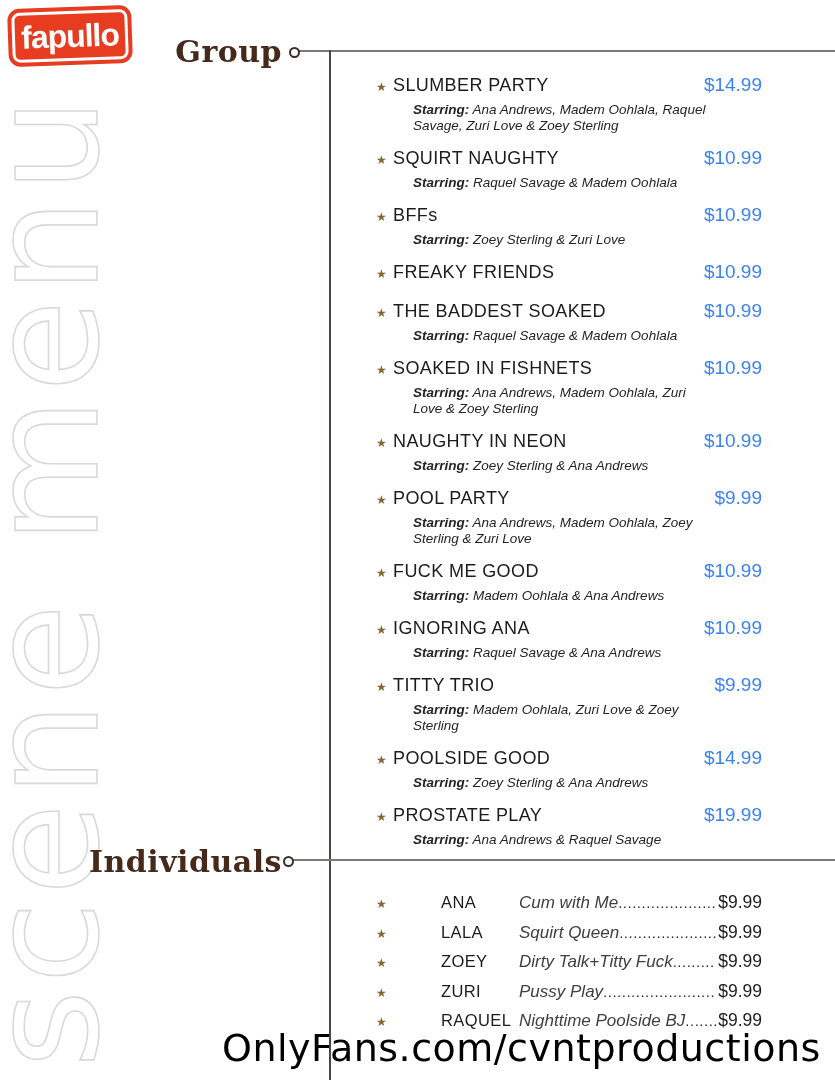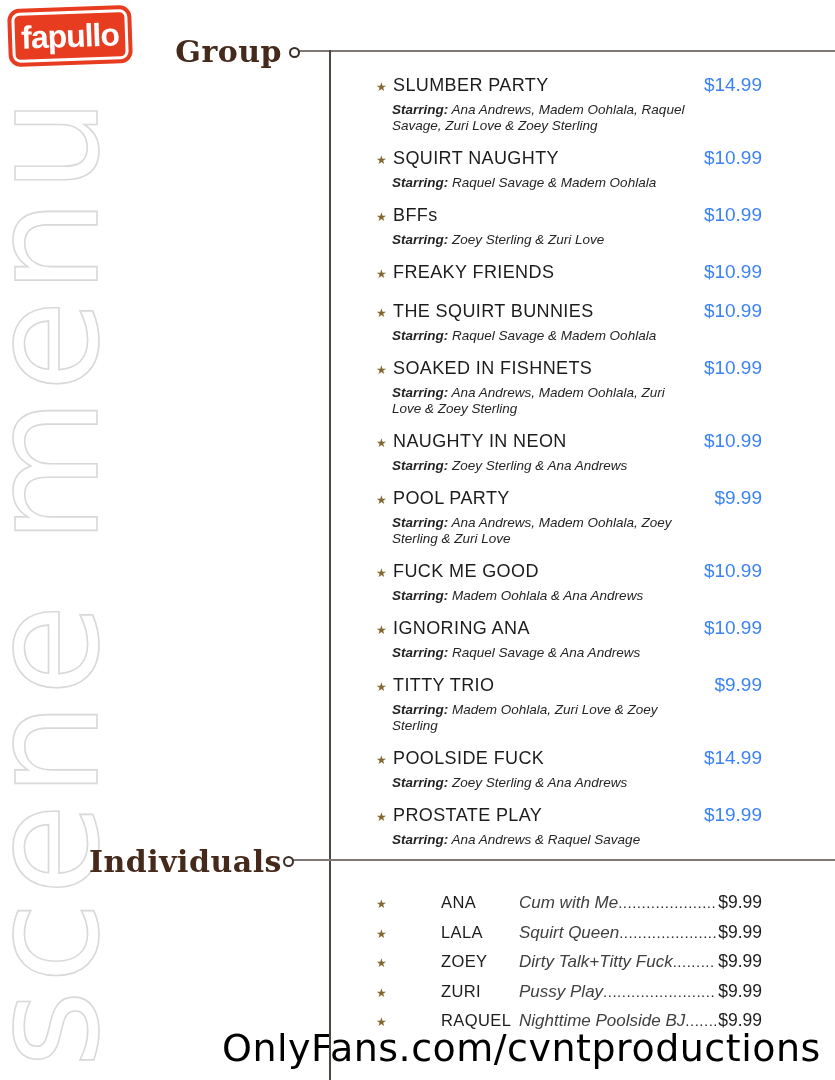--- a/index.html
+++ b/index.html
@@ -53,21 +53,21 @@
   .g-item{margin-bottom:11px;}
   .g-row{display:flex;align-items:baseline;}
   .star{
     color:#84662f;font-size:12px;width:17px;flex:0 0 17px;line-height:25px;
   }
   .g-title{
     flex:1;font-size:18px;font-weight:500;color:#1c1c1c;letter-spacing:0.4px;line-height:25px;
   }
   .g-price{font-size:19px;color:#3b82f6;line-height:25px;}
   .g-starring{
-    margin-left:16px;margin-top:2px;max-width:296px;
+    margin-left:37px;margin-top:2px;max-width:296px;
     font-style:italic;font-size:13.5px;line-height:16px;color:#242424;
   }
   .g-starring b{font-weight:bold;}
   
   .ind-list{position:absolute;left:376px;top:889px;width:386px;z-index:4;}
   .i-row{display:flex;align-items:baseline;line-height:27.5px;}
   .i-star{line-height:27.5px;}
   .i-name{flex:0 0 78px;font-size:16.5px;letter-spacing:0.4px;color:#1c1c1c;margin-left:48px;}
   .i-desc{font-style:italic;font-size:17px;color:#404040;white-space:nowrap;}
   .leader{
@@ -148,21 +148,21 @@
       <div class="g-row">
         <span class="star">★</span>
         <span class="g-title">FREAKY FRIENDS</span>
         <span class="g-price">$10.99</span>
       </div>
     </div>
 
     <div class="g-item">
       <div class="g-row">
         <span class="star">★</span>
-        <span class="g-title">THE SQUIRT BUNNIES</span>
+        <span class="g-title">THE BADDEST SOAKED</span>
         <span class="g-price">$10.99</span>
       </div>
       <div class="g-starring">
         <b>Starring:</b> 
         <span>Raquel Savage &amp; Madem Oohlala</span>
       </div>
     </div>
 
     <div class="g-item">
       <div class="g-row">
@@ -232,21 +232,21 @@
       </div>
       <div class="g-starring">
         <b>Starring:</b> 
         <span>Madem Oohlala, Zuri Love &amp; Zoey Sterling</span>
       </div>
     </div>
 
     <div class="g-item">
       <div class="g-row">
         <span class="star">★</span>
-        <span class="g-title">POOLSIDE FUCK</span>
+        <span class="g-title">POOLSIDE GOOD</span>
         <span class="g-price">$14.99</span>
       </div>
       <div class="g-starring">
         <b>Starring:</b> 
         <span>Zoey Sterling &amp; Ana Andrews</span>
       </div>
     </div>
 
     <div class="g-item">
       <div class="g-row">

